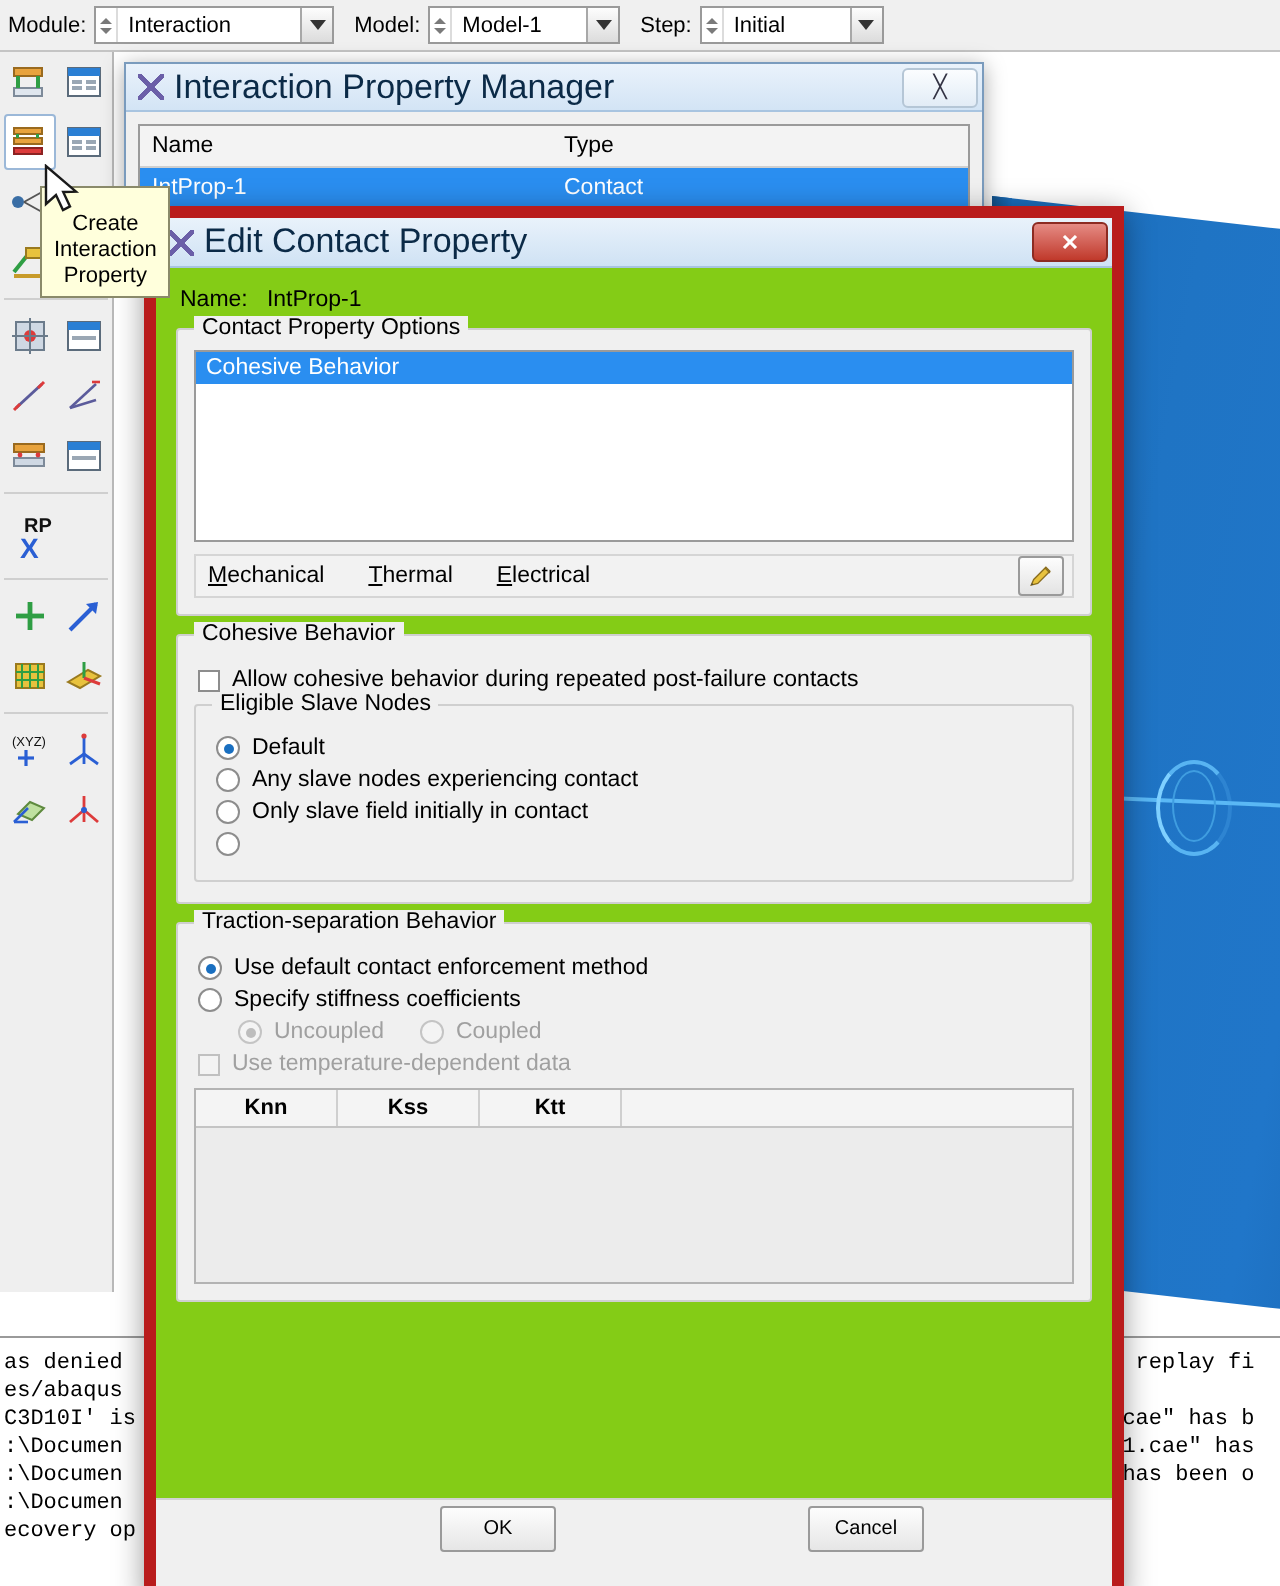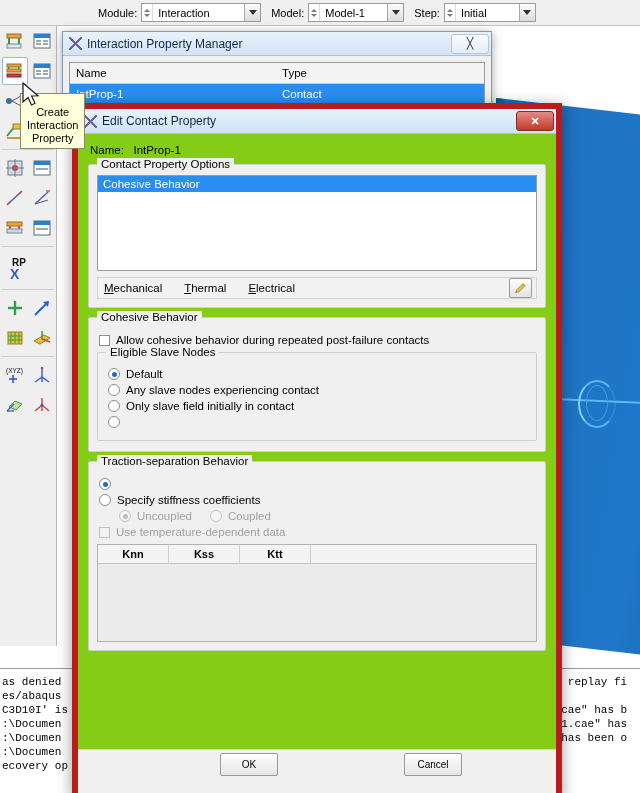--- a/index.html
+++ b/index.html
@@ -32,37 +32,37 @@
   
   #lefttool{position:absolute;left:0;top:26px;width:56px;height:620px;background:#efefef;border-right:1px solid #b9b9b9;}
   #lefttool .sep{height:1px;background:#cfcfcf;margin:3px 2px;}
   .trow{display:flex;height:30px;align-items:center;padding-left:2px;}
   .tbtn{width:25px;height:26px;margin-right:1px;display:flex;align-items:center;justify-content:center;border:1px solid transparent;border-radius:2px;}
   .tbtn.hov{border:1px solid #9bb8d8;background:#ffffff;}
   .ico{width:20px;height:20px;display:block;}
 
   
   #topbar{position:absolute;left:0;top:0;width:640px;height:26px;background:#f0f0f0;border-bottom:1px solid #c4c4c4;
-          display:flex;align-items:center;padding-left:4px;box-sizing:border-box;justify-content:center;}
+          display:flex;align-items:center;padding-left:4px;box-sizing:border-box;}
   .lbl{font-size:11px;color:#000;margin-right:4px;}
   .combo{height:19px;border:1px solid #9a9a9a;background:#fff;display:flex;align-items:center;margin-right:10px;box-sizing:border-box;}
   .spinpad{width:10px;height:17px;display:flex;flex-direction:column;justify-content:center;align-items:center;border-right:1px solid #dcdcdc;}
   .spinpad i{display:block;width:0;height:0;border-left:3px solid transparent;border-right:3px solid transparent;}
   .spinpad i.up{border-bottom:3px solid #7a7a7a;margin-bottom:2px;}
   .spinpad i.dn{border-top:3px solid #7a7a7a;}
   .combotext{flex:1;padding-left:5px;font-size:11px;white-space:nowrap;}
   .combobtn{width:15px;height:17px;background:linear-gradient(#fdfdfd,#dcdcdc);border-left:1px solid #a8a8a8;
             display:flex;align-items:center;justify-content:center;}
   .combobtn i{width:0;height:0;border-left:4px solid transparent;border-right:4px solid transparent;border-top:5px solid #333;}
 
   
   .win{position:absolute;background:#f0f0f0;border:1px solid #7a9bbd;box-shadow:0 2px 10px rgba(0,0,0,.35);}
   .wintitle{height:24px;background:linear-gradient(#eaf2fb,#d3e4f5);border-bottom:1px solid #a8c4e0;
             display:flex;align-items:center;padding:0 2px 0 6px;box-sizing:border-box;}
-  .wintitle .t{font-size:12px;color:#0b2a47;margin-left:5px;flex:1;}
+  .wintitle .t{font-size:17px;color:#0b2a47;margin-left:5px;flex:1;}
   .abqicon{width:13px;height:13px;position:relative;}
   .abqicon:before{content:"";position:absolute;left:0;top:0;width:13px;height:13px;
      background:
        linear-gradient(45deg,transparent 43%,#6b5fa8 43%,#6b5fa8 57%,transparent 57%),
        linear-gradient(-45deg,transparent 43%,#6b5fa8 43%,#6b5fa8 57%,transparent 57%);}
   .closebtn{width:36px;height:18px;border:1px solid #b5c6d6;border-radius:3px;background:linear-gradient(#fbfdff,#e2ecf6);
             display:flex;align-items:center;justify-content:center;font-size:11px;color:#334;}
   .closebtn.red{background:linear-gradient(#e58b84,#c0392b);border:1px solid #8c2b22;color:#fff;font-weight:bold;}
 
   
@@ -489,20 +489,21 @@
           <span class="radio"></span>
         </div>
       </div>
     </div>
 
     <div class="group" style="padding-top:12px">
       <span class="glabel">Traction-separation Behavior</span>
 
       <div class="rrow">
         <span class="radio on"></span>
+        <span>Use default contact enforcement method</span>
       </div>
       <div class="rrow">
         <span class="radio"></span>
         <span>Specify stiffness coefficients</span>
       </div>
 
       <div class="inline">
         <span class="radio dis on"></span>
         <span>Uncoupled</span>
         <span class="gap"></span>

